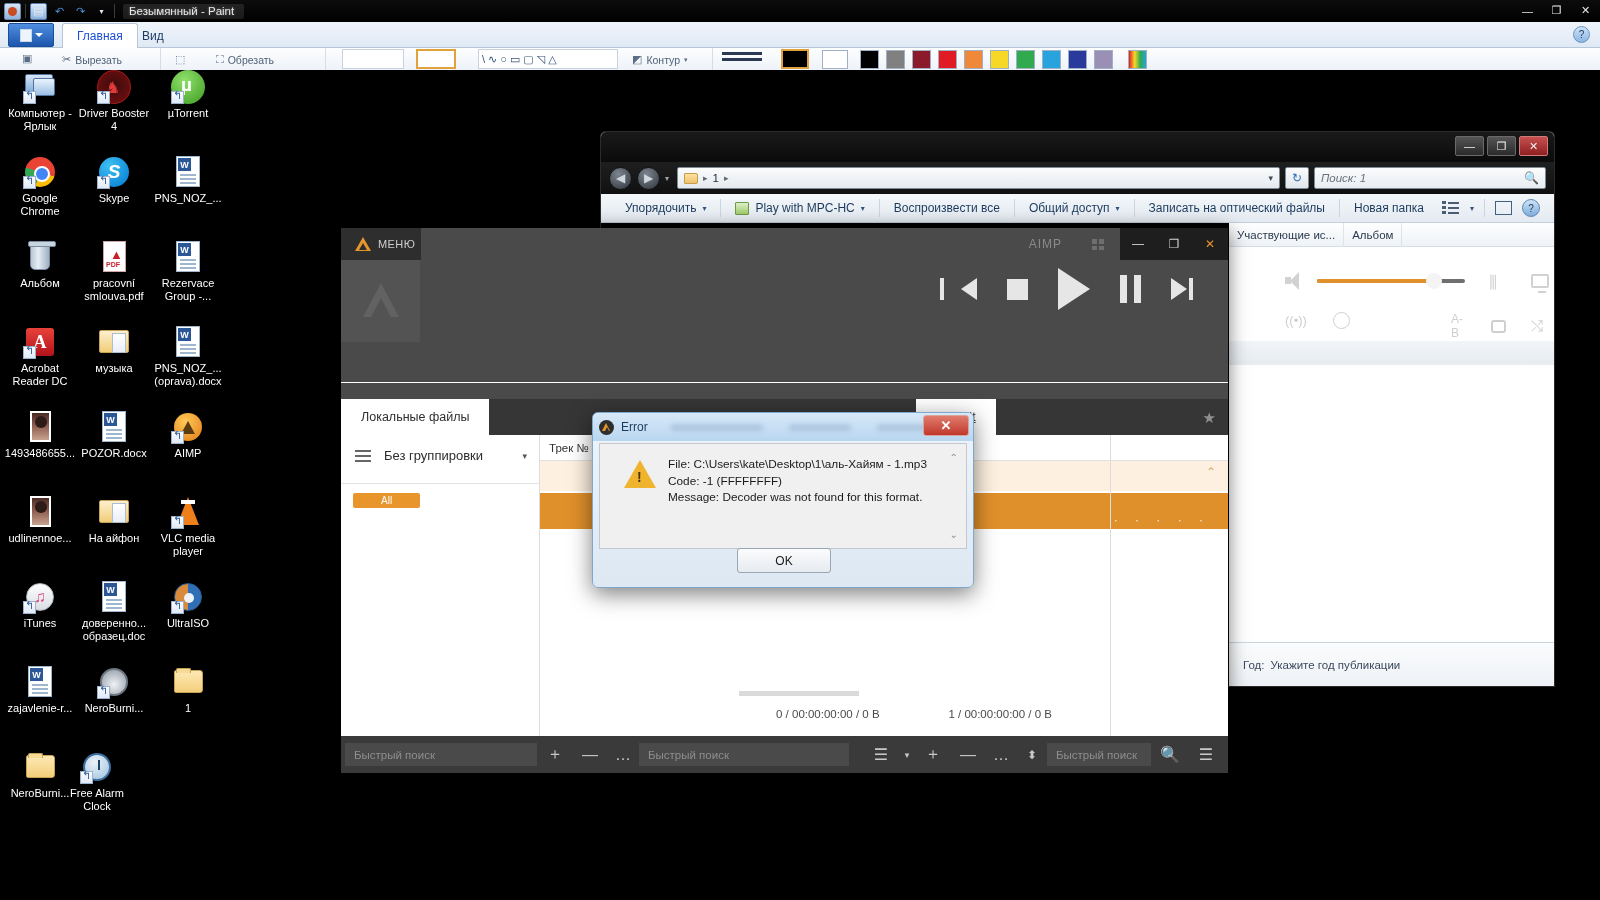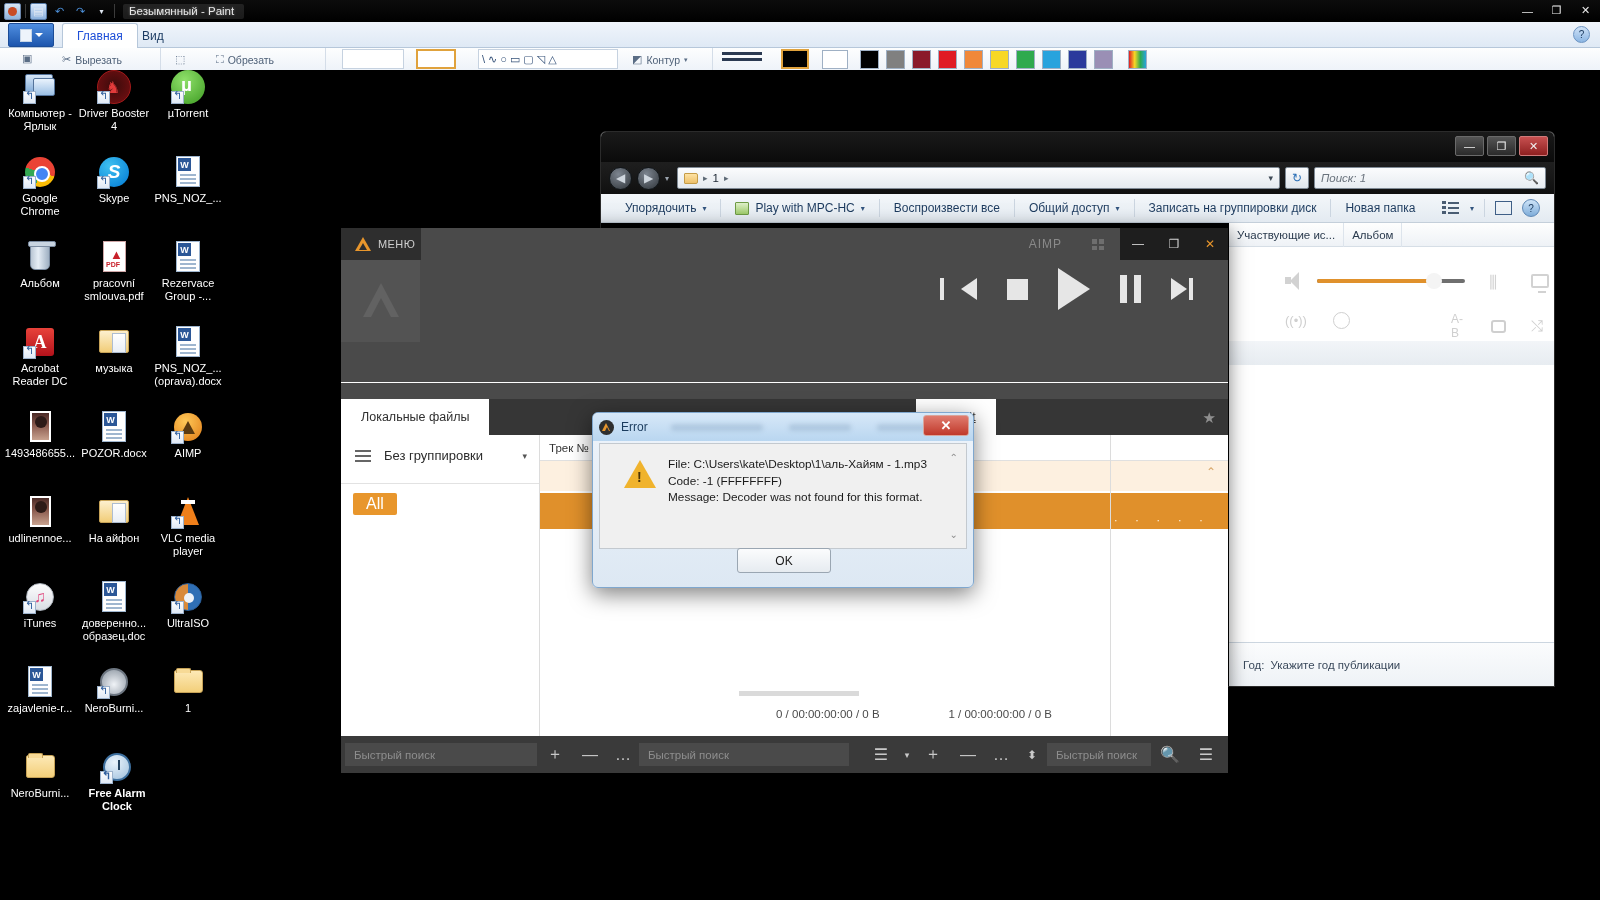--- a/index.html
+++ b/index.html
@@ -275,22 +275,22 @@
 
   .aimp-main { position:absolute; left:0; right:0; top:180px; bottom:37px; display:flex;
       background:#fff; }
   .aimp-sidebar { width:199px; background:#fff; border-right:1px solid #dcdcdc; position:relative; }
   .grp-row { display:flex; align-items:center; gap:13px; padding:13px 12px 0 14px; }
   .grp-burger { display:flex; flex-direction:column; gap:3px; }
   .grp-burger i { width:16px; height:2px; background:#666; display:block; }
   .grp-lbl { font-size:13px; color:#2c2c2c; }
   .grp-car { margin-left:auto; color:#555; font-size:9px; }
   .grp-sep { position:absolute; left:0; right:0; top:48px; height:1px; background:#e2e2e2; }
-  .chip-all { position:absolute; left:12px; top:58px; padding:2px 13px; background:#e8962c;
-      color:#fff; font-size:16px; border-radius:2px;text-align:right; }
+  .chip-all { position:absolute; left:12px; top:58px; padding:2px 28px; background:#e8962c;
+      color:#fff; font-size:10px; border-radius:2px;text-align:right; }
   .aimp-list { flex:1; position:relative; background:#fff; }
   .lst-header { height:26px; border-bottom:1px solid #e0e0e0; display:flex; align-items:center;
       font-size:11.5px; color:#333; }
   .lst-header span { padding:0 9px; }
   .lst-hl-pale { position:absolute; left:0; right:0; top:26px; height:30px; background:#fdf0e0; }
   .lst-hl-sel { position:absolute; left:0; right:0; top:58px; height:36px; background:#e0902b;
       color:#fff; font-size:11.5px; padding:3px 0 0 246px; line-height:15px; }
   .lst-dots { position:absolute; right:18px; top:20px; color:#fdf0dc; letter-spacing:7px; font-size:12px;}
   .lst-chev { position:absolute; right:12px; top:4px; color:#d8a76a; font-size:12px; }
   .lst-progress { position:absolute; left:199px; bottom:40px; width:120px; height:5px;
@@ -601,21 +601,21 @@
         <span class="ic-folder"></span>
       </div>
       <div class="lbl">1</div>
     </div>
     <div class="dicon" style="left: 3px; top: 680px;">
       <div class="glyph">
         <span class="ic-folder"></span>
       </div>
       <div class="lbl">NeroBurni...</div>
     </div>
-    <div class="dicon" style="left: 80px; top: 680px; font-weight: bold;">
+    <div class="dicon" style="left: 60px; top: 680px;">
       <div class="glyph">
         <span class="ic-clock"></span>
         <span class="shortcut-arrow"></span>
       </div>
       <div class="lbl">Free Alarm Clock</div>
     </div>
   </div>
 
 <div id="explorer">
   <div class="ex-titlebar">
@@ -659,21 +659,21 @@
     <div class="tb-item">
       <span>Воспроизвести все</span>
     </div>
     <span class="tb-vsep"></span>
     <div class="tb-item">
       <span>Общий доступ</span>
       <span class="car">▾</span>
     </div>
     <span class="tb-vsep"></span>
     <div class="tb-item">
-      <span>Записать на группировки диск</span>
+      <span>Записать на оптический файлы</span>
     </div>
     <span class="tb-vsep"></span>
     <div class="tb-item">
       <span>Новая папка</span>
     </div>
     <div class="tb-right">
       <span class="tb-viewico">
         <i style="top:0;"></i>
           <b style="top:1px;"></b>
         <i style="top:5px;"></i>

